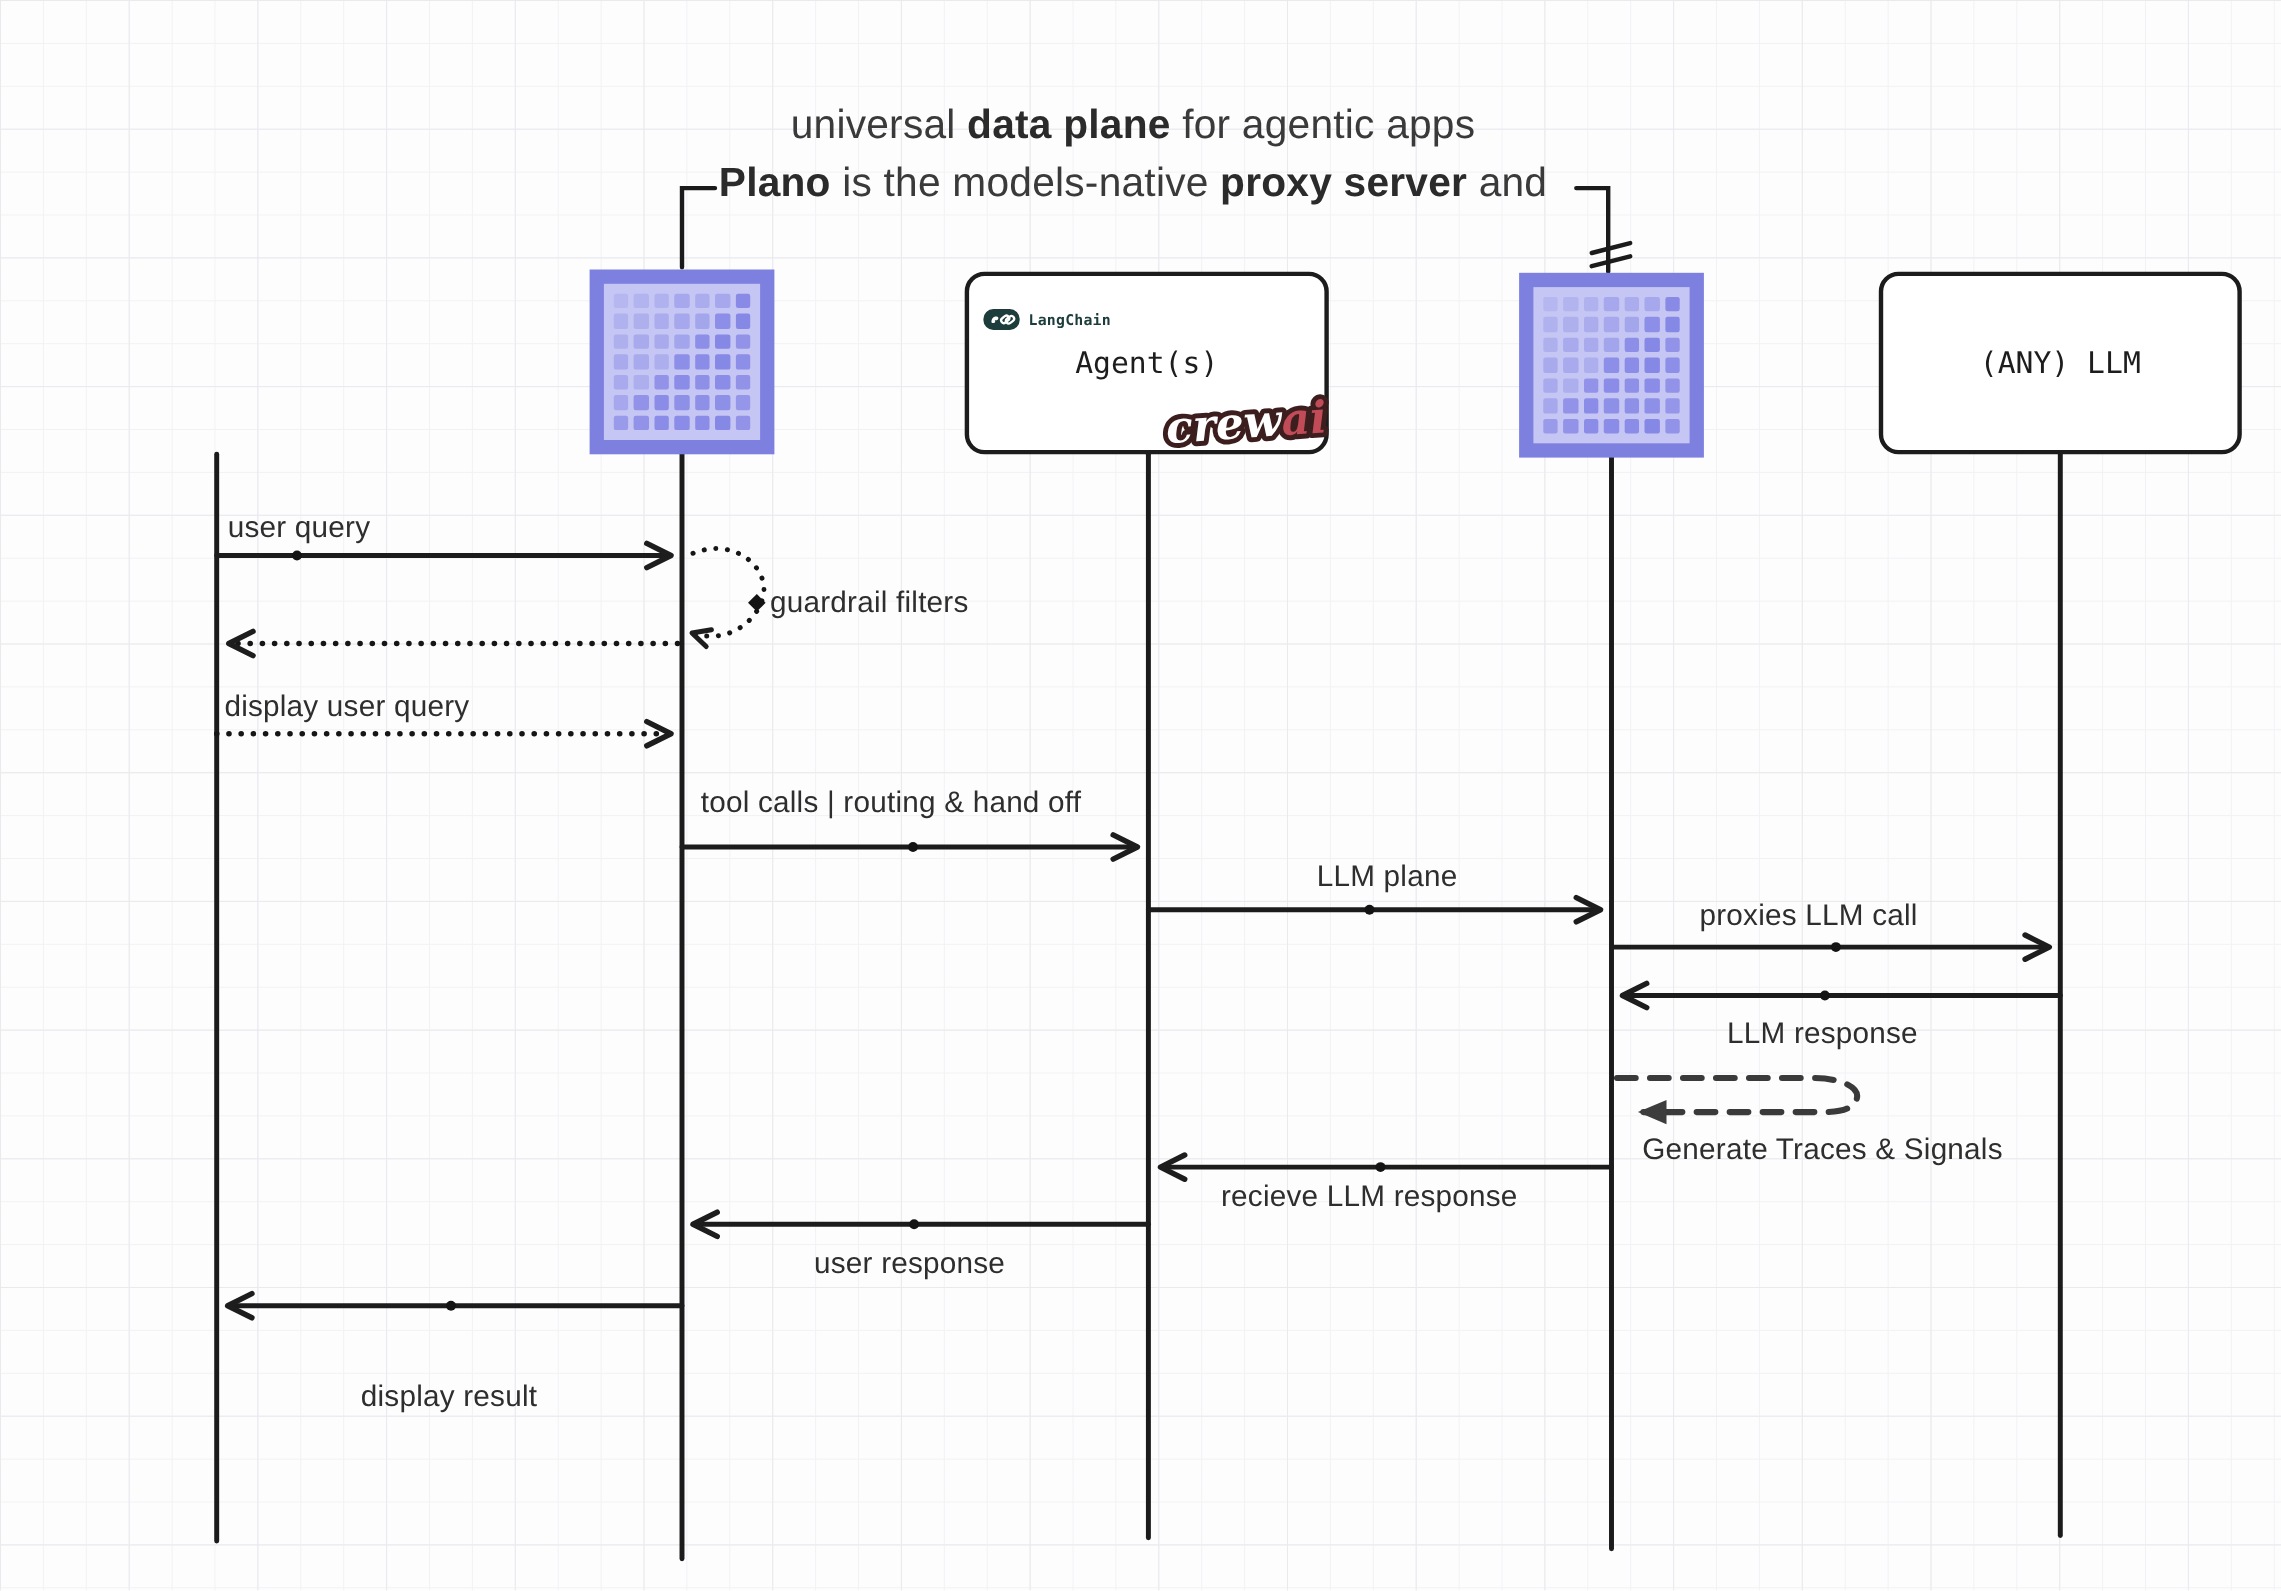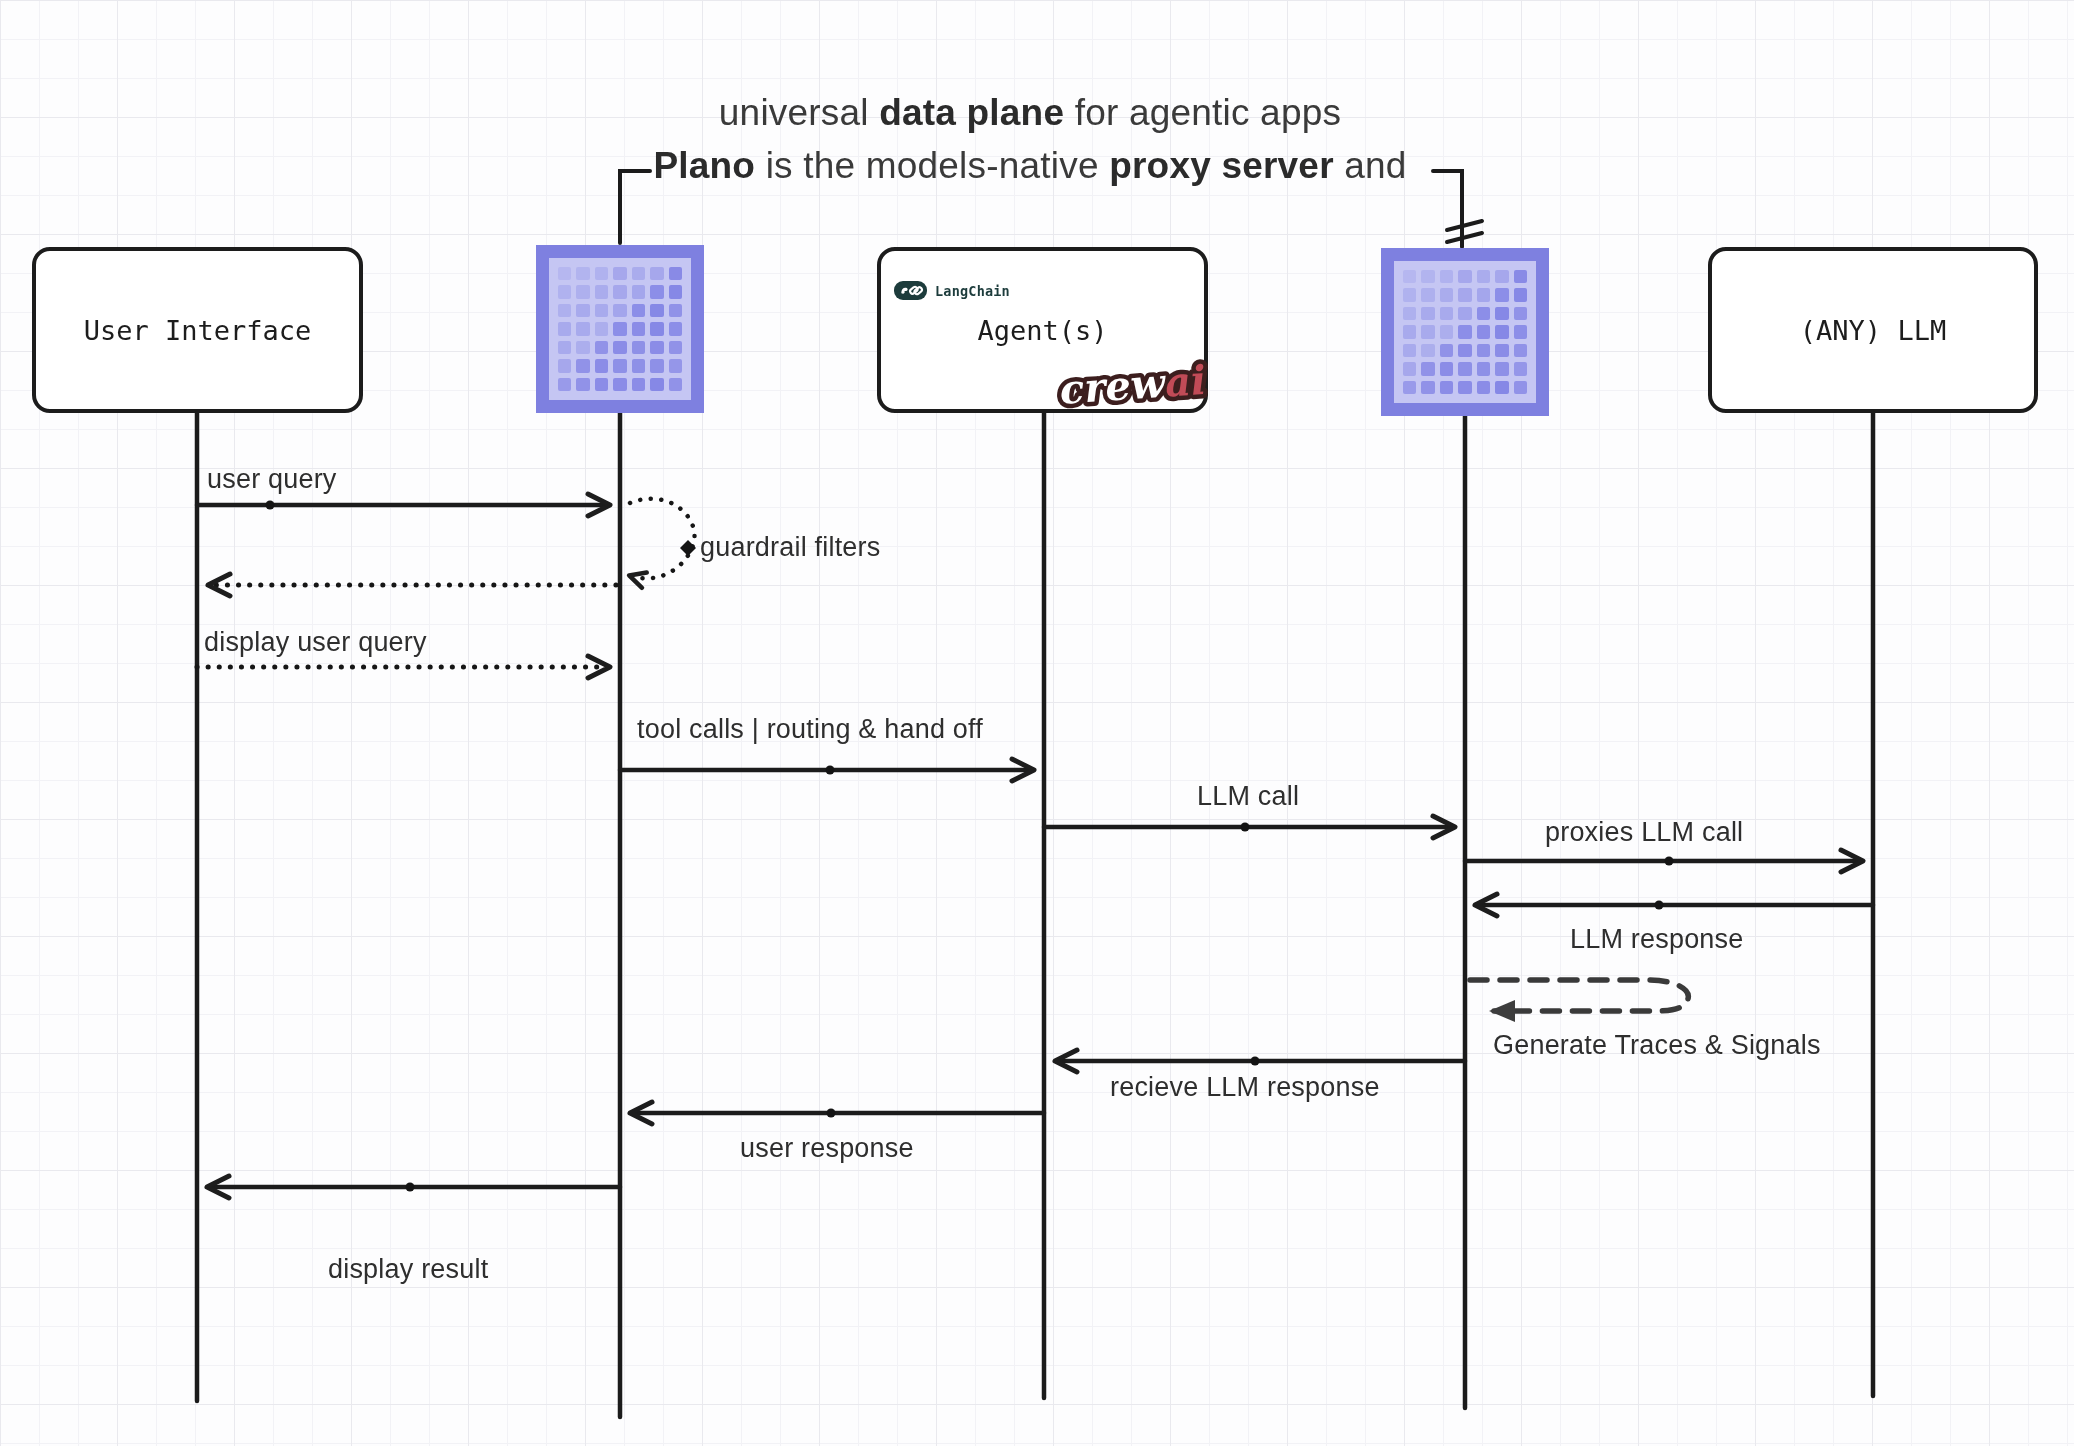--- a/index.html
+++ b/index.html
@@ -130,23 +130,20 @@
       <circle cx="831" cy="1113" r="4.5"></circle>
       <circle cx="410" cy="1187" r="4.5"></circle>
     </g>
   </svg>
 
   <div class="title">
     <div><span>universal </span><b>data plane</b><span> for agentic apps</span></div>
     <div><b>Plano</b><span> is the models-native </span><b>proxy server</b><span> and</span></div>
   </div>
 
-  <div class="actor" style="left:32px;top:247px;width:331px;height:166px;">
-    <span>User Interface</span>
-  </div>
 
   <div class="pixicon" style="left:536px;top:245px;width:168px;height:168px;">
     <div class="inner">
         <div class="px" style="opacity: 0.18;"></div>
         <div class="px" style="opacity: 0.22;"></div>
         <div class="px" style="opacity: 0.25;"></div>
         <div class="px" style="opacity: 0.38;"></div>
         <div class="px" style="opacity: 0.33;"></div>
         <div class="px" style="opacity: 0.38;"></div>
         <div class="px" style="opacity: 0.75;"></div>
@@ -274,21 +271,21 @@
   </div>
 
   <div class="actor" style="left:1708px;top:247px;width:330px;height:166px;">
     <span>(ANY) LLM</span>
   </div>
 
   <div class="msg" style="left:207px;top:464px;">user query</div>
   <div class="msg" style="left:700px;top:532px;">guardrail filters</div>
   <div class="msg" style="left:204px;top:627px;">display user query</div>
   <div class="msg" style="left:637px;top:714px;">tool calls | routing &amp; hand off</div>
-  <div class="msg" style="left:1197px;top:781px;">LLM call</div>
+  <div class="msg" style="left:1197px;top:781px;">LLM plane</div>
   <div class="msg" style="left:1545px;top:817px;">proxies LLM call</div>
   <div class="msg" style="left:1570px;top:924px;">LLM response</div>
   <div class="msg" style="left:1493px;top:1030px;text-align:center;">Generate Traces &amp; Signals</div>
   <div class="msg" style="left:1110px;top:1072px;">recieve LLM response</div>
   <div class="msg" style="left:740px;top:1133px;">user response</div>
   <div class="msg" style="left:328px;top:1210px;margin-top:44px;">display result</div>
 
 </div>
 
 </body></html>

